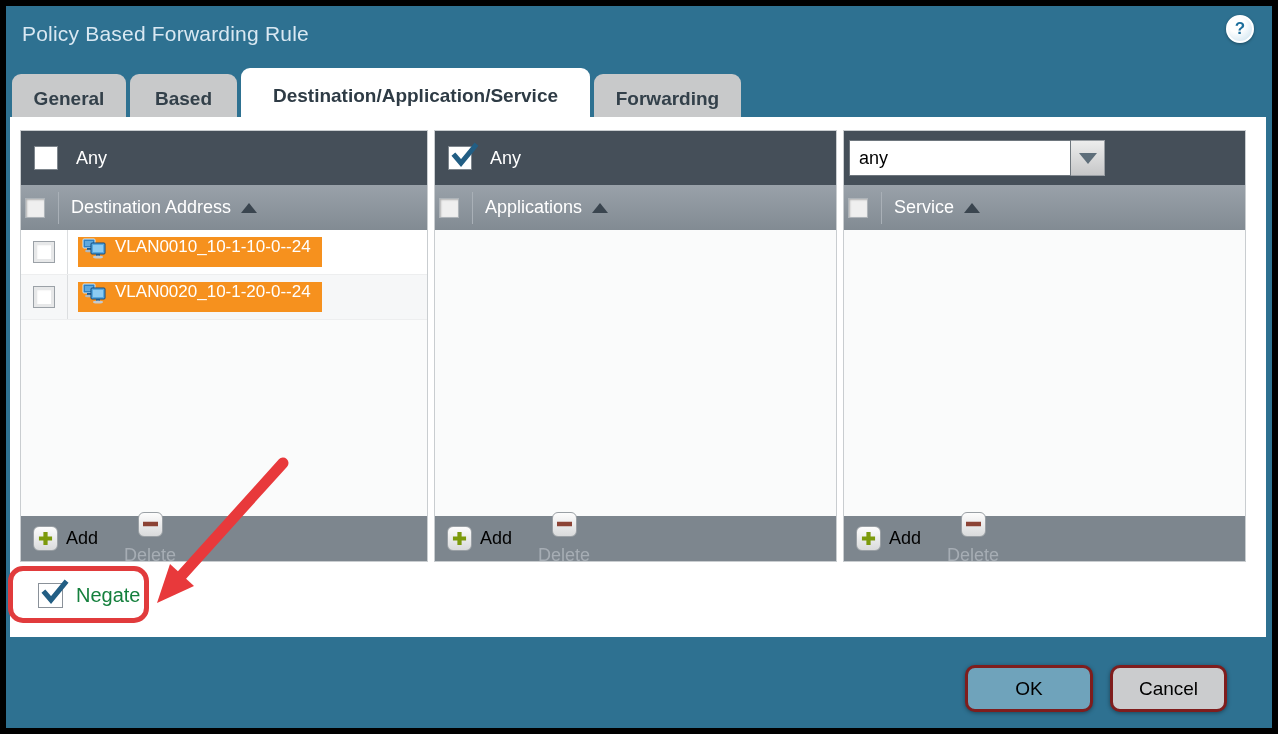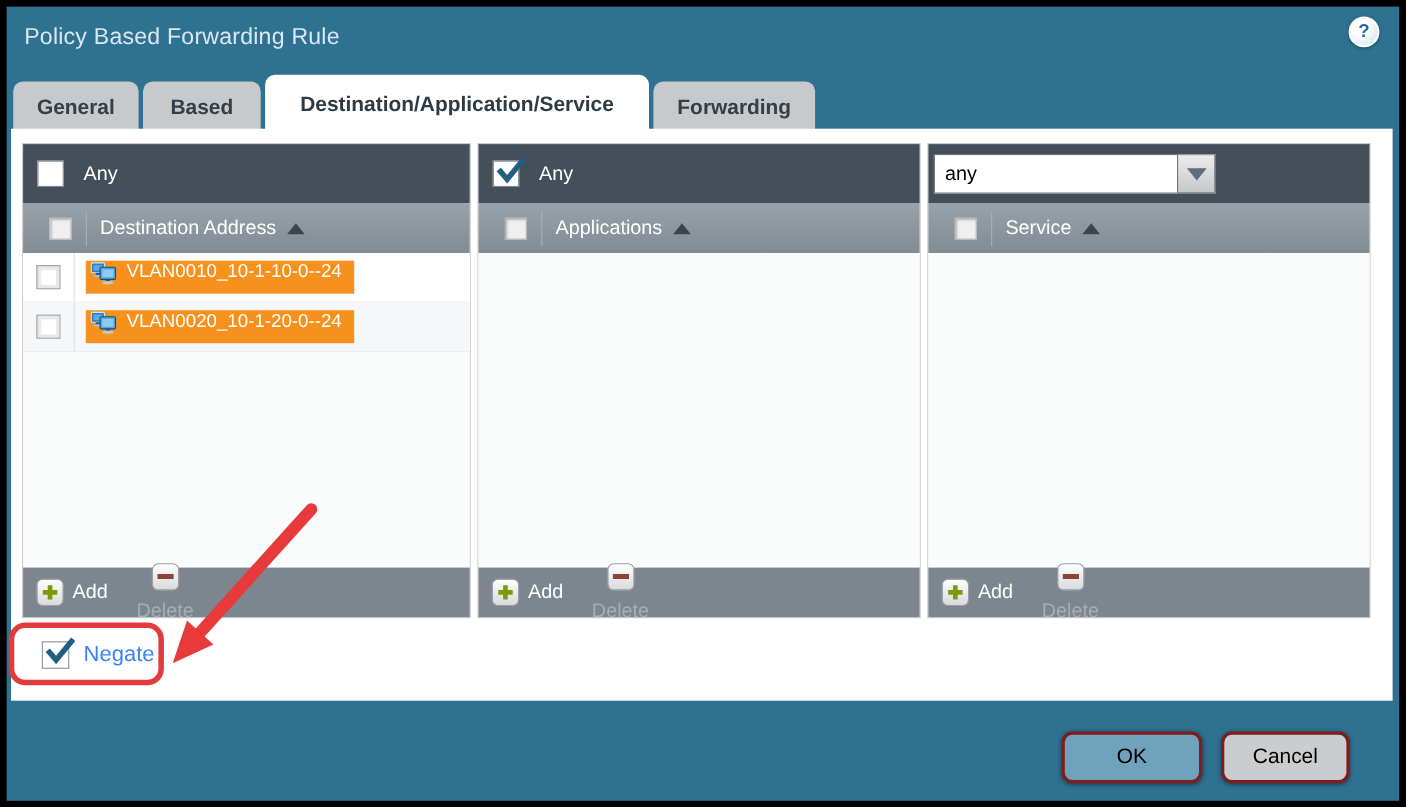--- a/index.html
+++ b/index.html
@@ -41,57 +41,57 @@
 
   .cb{position:relative;width:24px;height:24px;background:#fff;border:1px solid #7E868D;
       box-sizing:border-box;flex:none;cursor:pointer;}
   .cb .check{position:absolute;left:1px;top:-5px;overflow:visible;pointer-events:none;}
   .cb.hdr{width:20px;height:20px;background:#EFEFEF;border:1px solid #AEB4B9;
           box-shadow:inset 1px 1px 2px rgba(0,0,0,.25);}
   .cb.inset{width:22px;height:22px;background:#fff;border:1px solid #9BA1A7;
             box-shadow:inset 0 0 0 3px #E7E8E9, inset 2px 2px 3px rgba(0,0,0,.2);}
 
   .colhead{height:45px;background:linear-gradient(#99A1A9,#828B93);display:flex;
-           align-items:center;padding-left:24px;flex:none;}
+           align-items:center;padding-left:4px;flex:none;}
   .colsep{width:1px;height:32px;background:#A9B0B7;margin-left:13px;}
   .collabel{margin-left:12px;color:#fff;font-size:18px;cursor:pointer;}
   .sortasc{width:0;height:0;border-left:8px solid transparent;border-right:8px solid transparent;
            border-bottom:10px solid #3A454F;margin-left:10px;}
 
   .pbody{flex:1;background:#FAFBFB;overflow:hidden;}
   .prow{height:44px;display:flex;align-items:center;border-bottom:1px solid #EDEEEF;background:#fff;}
   .prow.alt{background:#F6F7F8;}
   .rowcbcell{width:46px;align-self:stretch;display:flex;align-items:center;justify-content:center;
              border-right:1px solid #DCDEE0;flex:none;}
   .chip{margin-left:10px;height:30px;background:#F6911E;display:inline-flex;
         padding:0 11px 0 4px;color:#fff;font-size:17px;gap:7px;cursor:pointer;white-space:nowrap;}
 
   .pfoot{height:45px;background:#7D868E;display:flex;align-items:center;padding-left:12px;
          gap:26px;flex:none;}
   .footbtn{display:inline-flex;align-items:center;gap:8px;cursor:pointer;}
   .icnbox{width:25px;height:25px;border-radius:6px;background:linear-gradient(#FDFDFD,#D9DADB);
           border:1px solid #9AA0A5;box-sizing:border-box;display:flex;align-items:center;
           justify-content:center;}
-  .footlabel{color:#ffffff;font-size:18px;}
+  .footlabel{color:#000000;font-size:18px;}
   .footbtn.disabled{cursor:default;flex-direction:column;}
   .footbtn.disabled .footlabel{color:#A6ADB4;}
 
   
   .ddwrap{display:flex;height:36px;margin-left:-8px;}
   .ddfield{width:222px;background:#fff;border:1px solid #6E767D;box-sizing:border-box;
            font-size:18px;color:#000;display:flex;align-items:center;padding-left:9px;cursor:text;}
   .ddbtn{width:34px;background:linear-gradient(#EDEDED,#C6C7C8);border:1px solid #999EA3;
          border-left:none;box-sizing:border-box;display:flex;align-items:center;
          justify-content:center;cursor:pointer;}
   .ddarrow{width:0;height:0;border-left:9px solid transparent;border-right:9px solid transparent;
            border-top:11px solid #5E6E7A;}
 
   
   .negate-row{position:absolute;left:28px;top:466px;display:flex;align-items:center;gap:13px;}
-  .negate-label{font-size:20px;color:#3b82f6;text-align:center;}
+  .negate-label{font-size:20px;color:#15803d;text-align:center;}
   .negate-highlight{position:absolute;left:2px;top:560px;width:141px;height:57px;
                     border:5px solid #E13B3C;border-radius:15px;box-sizing:border-box;
                     pointer-events:none;}
 
   
   .arrow-svg{position:absolute;left:0;top:0;pointer-events:none;}
 
   
   .btn{position:absolute;height:47px;border-radius:10px;border:3px solid #7f1d1d;font-size:19px;
        color:#000;font-family:"Liberation Sans",sans-serif;cursor:pointer;

